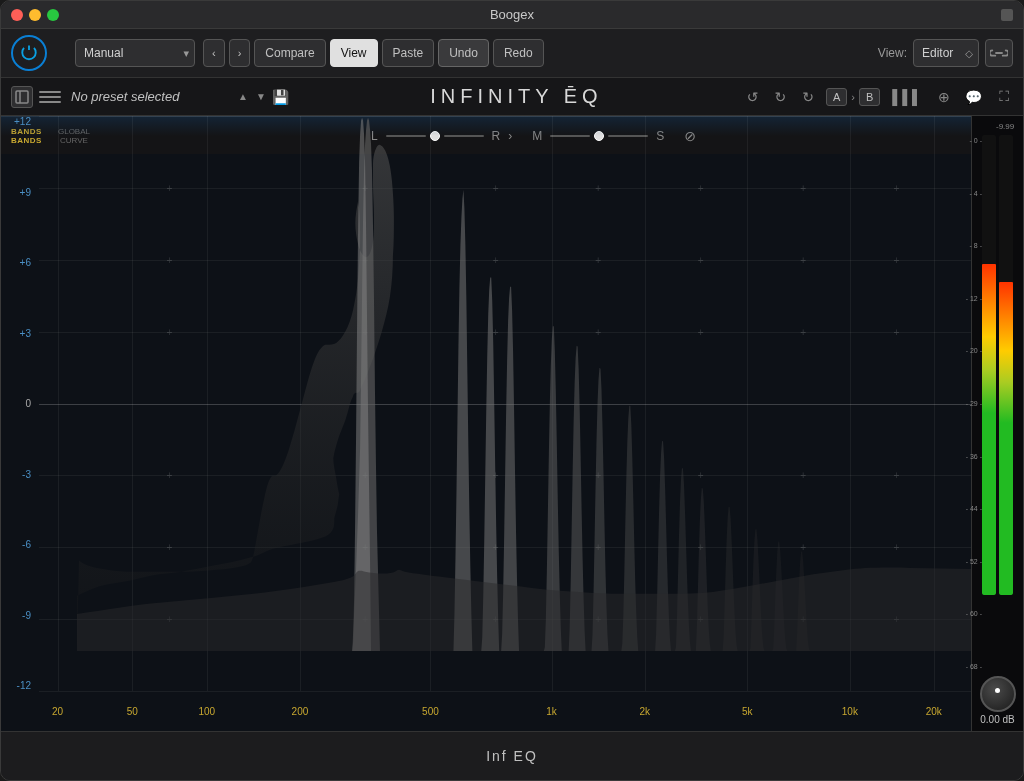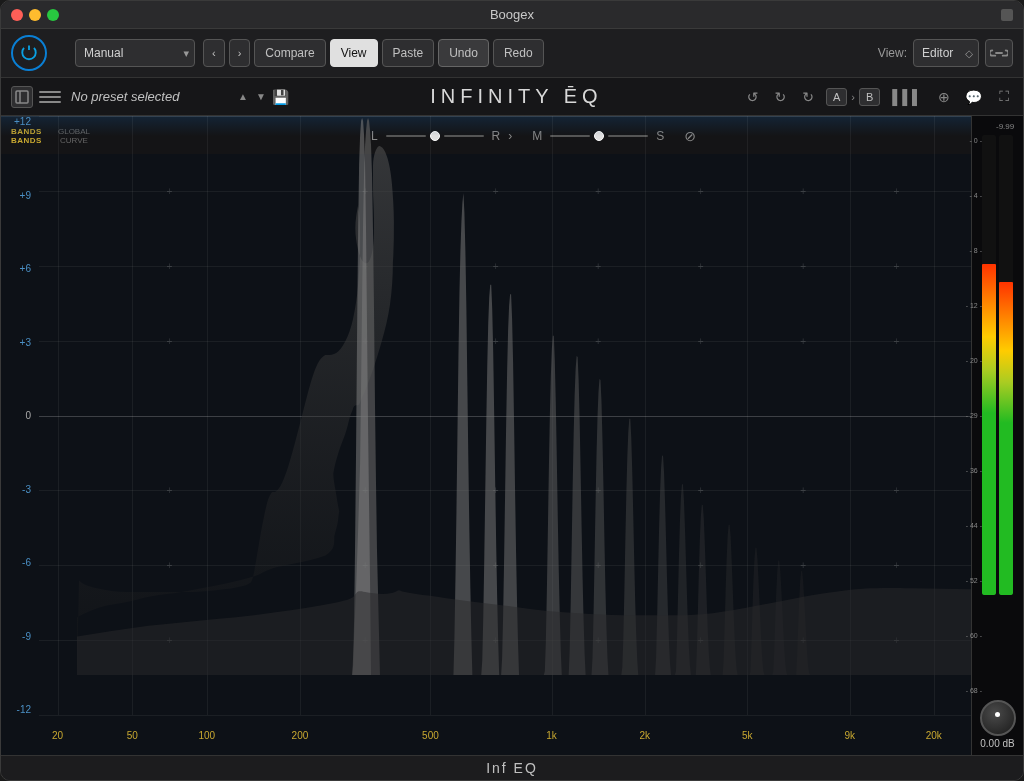--- a/index.html
+++ b/index.html
@@ -432,21 +432,21 @@
       height: calc(100% - 40px);
     }
 
     
     .app-title {
       background: #1c1c1e;
       text-align: center;
       color: #c0c0c0;
       font-size: 14px;
       letter-spacing: 2px;
-      padding: 4px;
+      padding: 16px;
       border-top: 1px solid #333;
     }
 
     
     .top-gradient {
       position: absolute;
       top: 0; left: 0; right: 0;
       height: 20px;
       background: linear-gradient(to bottom, rgba(20,60,100,0.4), transparent);
       pointer-events: none;
@@ -790,21 +790,21 @@
 
       <div class="x-axis">
         <span class="x-label" style="left:2%">20</span>
         <span class="x-label" style="left:10%">50</span>
         <span class="x-label" style="left:18%">100</span>
         <span class="x-label" style="left:28%">200</span>
         <span class="x-label" style="left:42%">500</span>
         <span class="x-label" style="left:55%">1k</span>
         <span class="x-label" style="left:65%">2k</span>
         <span class="x-label" style="left:76%">5k</span>
-        <span class="x-label" style="left:87%">9k</span>
+        <span class="x-label" style="left:87%">10k</span>
         <span class="x-label" style="left:96%">20k</span>
       </div>
 
       <div class="bottom-bar">
         <div class="bands-only">
           <span class="bands-label">BANDS</span>
           <span class="only-label">BANDS</span>
         </div>
         <div class="global-curve">
           <span class="global-label">GLOBAL</span>

